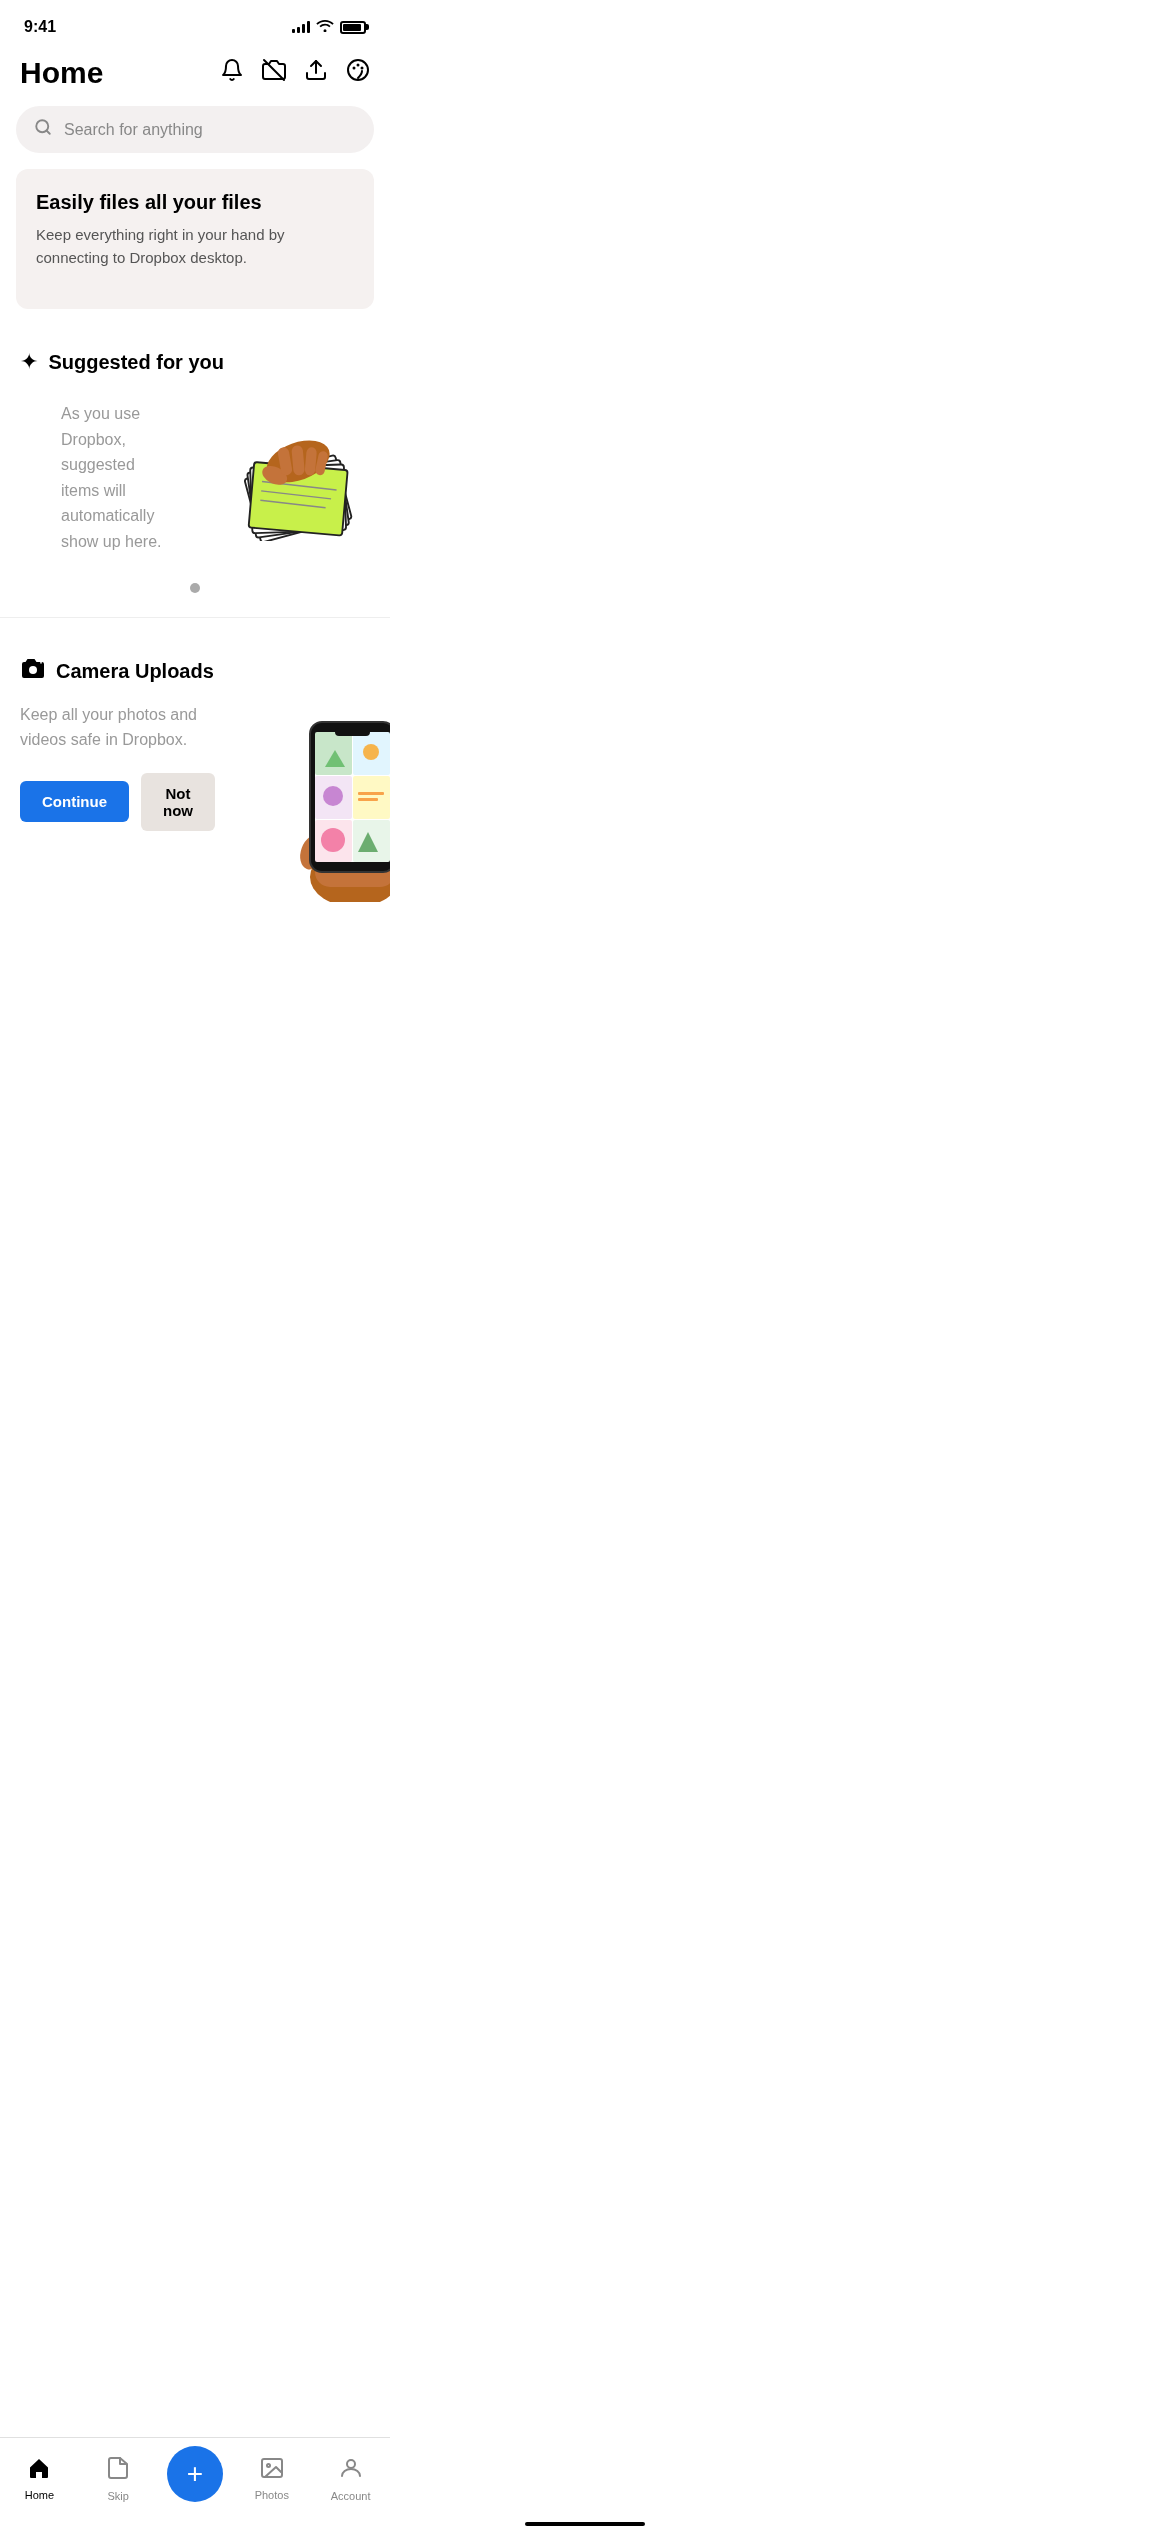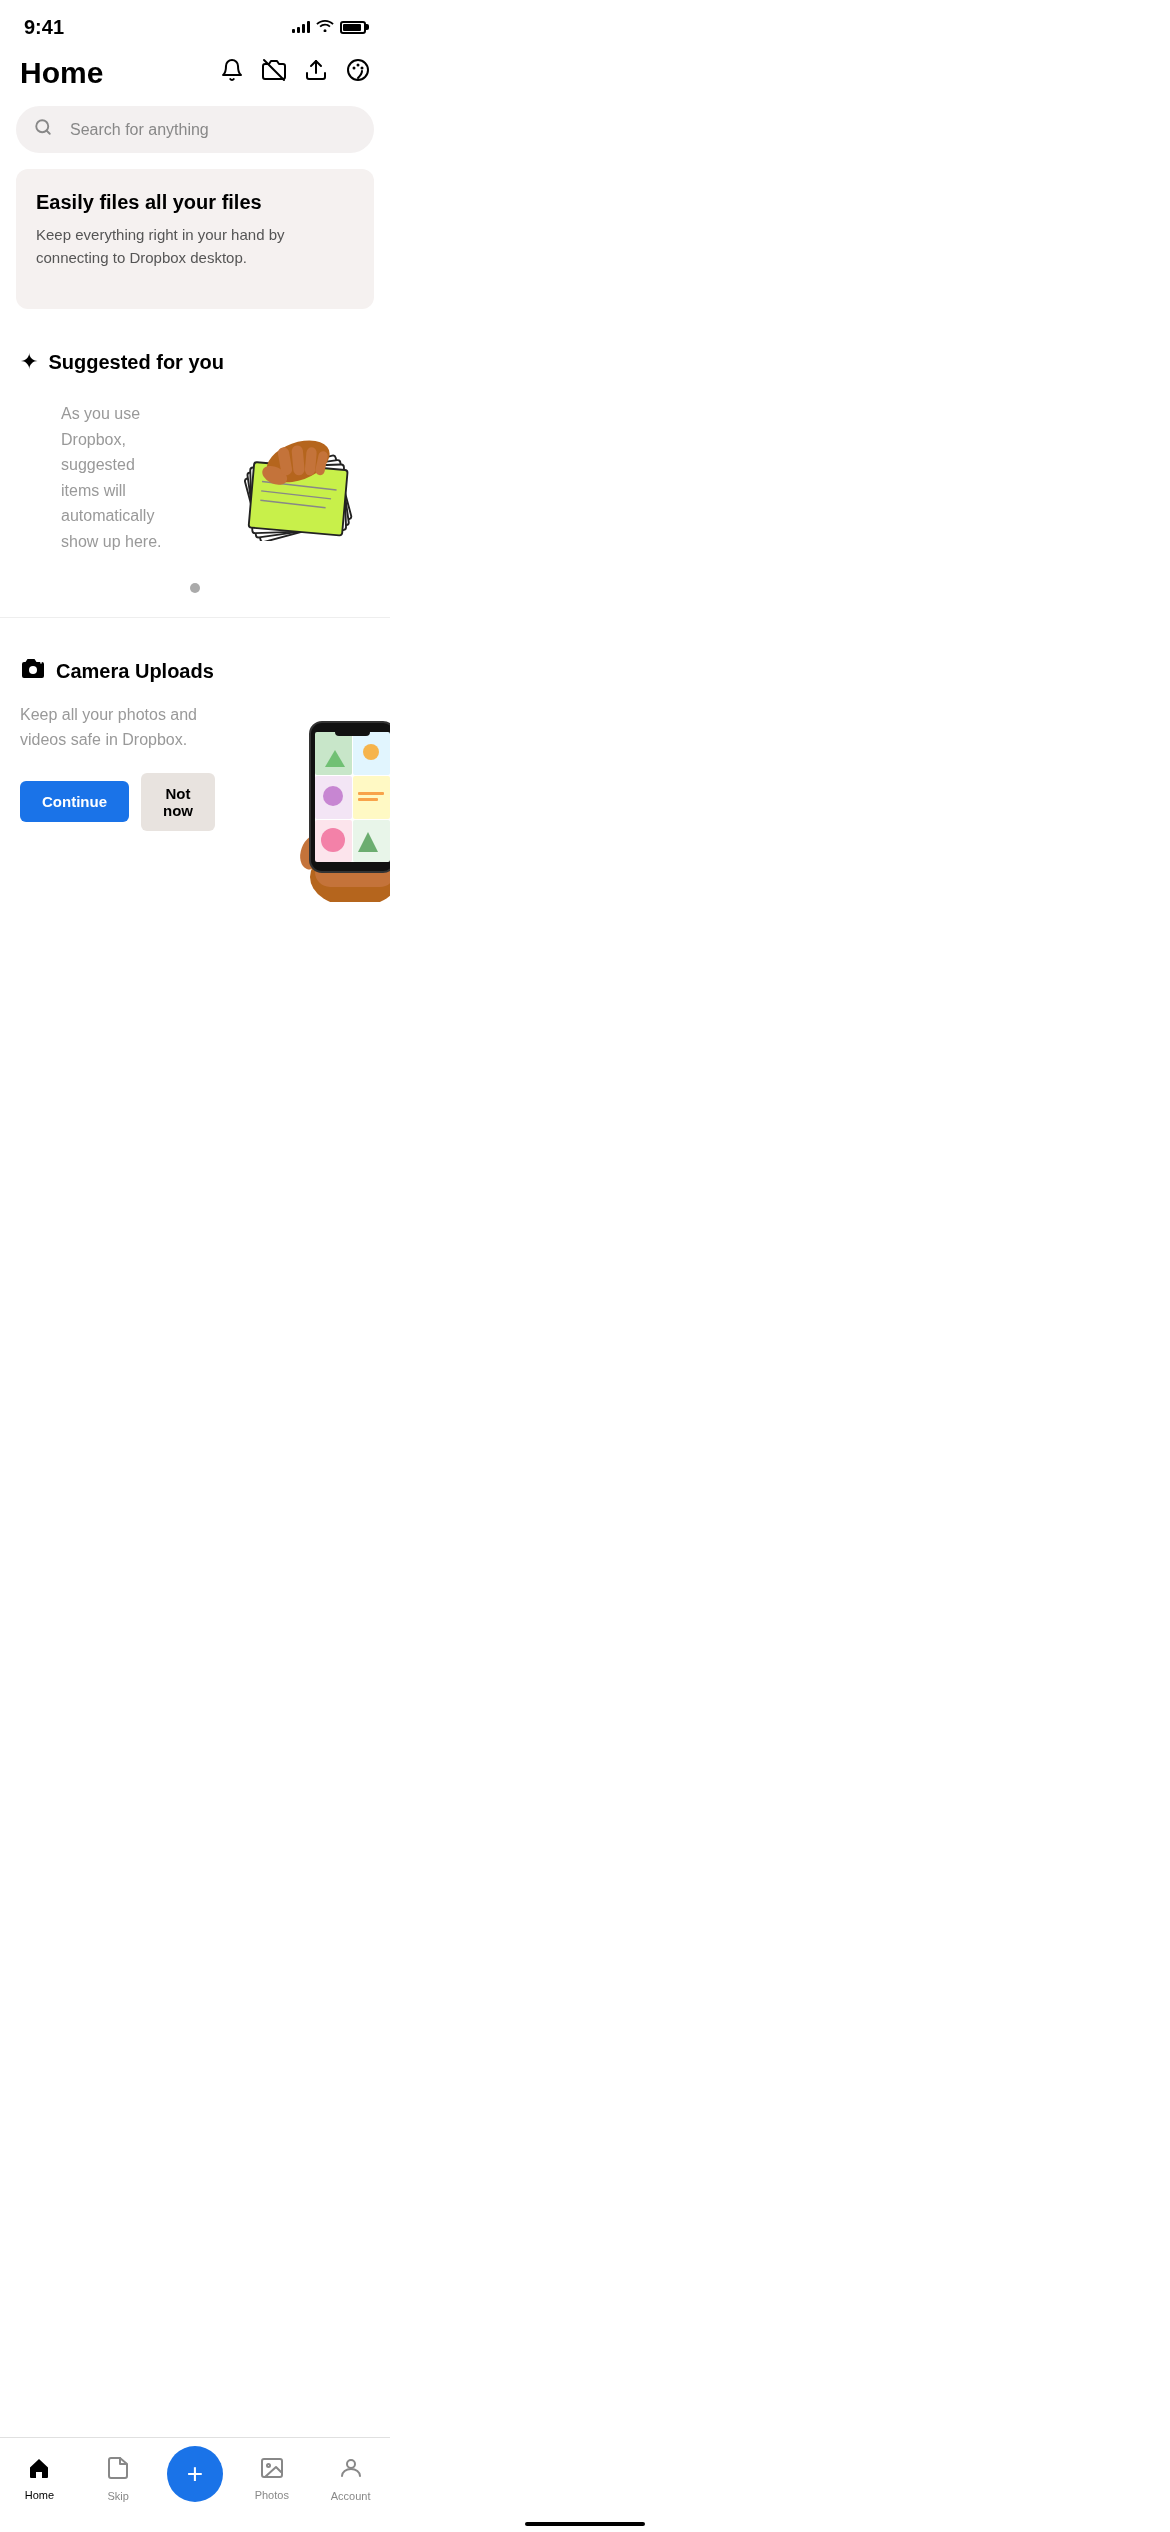--- a/index.html
+++ b/index.html
@@ -15,21 +15,21 @@
 
     
     .status-bar {
       display: flex;
       justify-content: space-between;
       align-items: center;
       padding: 14px 24px 8px;
       height: 48px;
     }
     .status-time {
-      font-size: 20px;
+      font-size: 16px;
       font-weight: 600;
       color: #000;
     }
     .status-icons {
       display: flex;
       align-items: center;
       gap: 6px;
     }
     .signal-bars {
       display: flex;
@@ -104,21 +104,21 @@
     
     .search-container {
       padding: 0 16px 16px;
     }
     .search-bar {
       background: #f3f0f0;
       border-radius: 24px;
       padding: 12px 18px;
       display: flex;
       align-items: center;
-      gap: 18px;
+      gap: 12px;
     }
     .search-icon-wrap {
       color: #888;
       font-size: 18px;
     }
     .search-input-fake {
       color: #888;
       font-size: 16px;
     }
 

